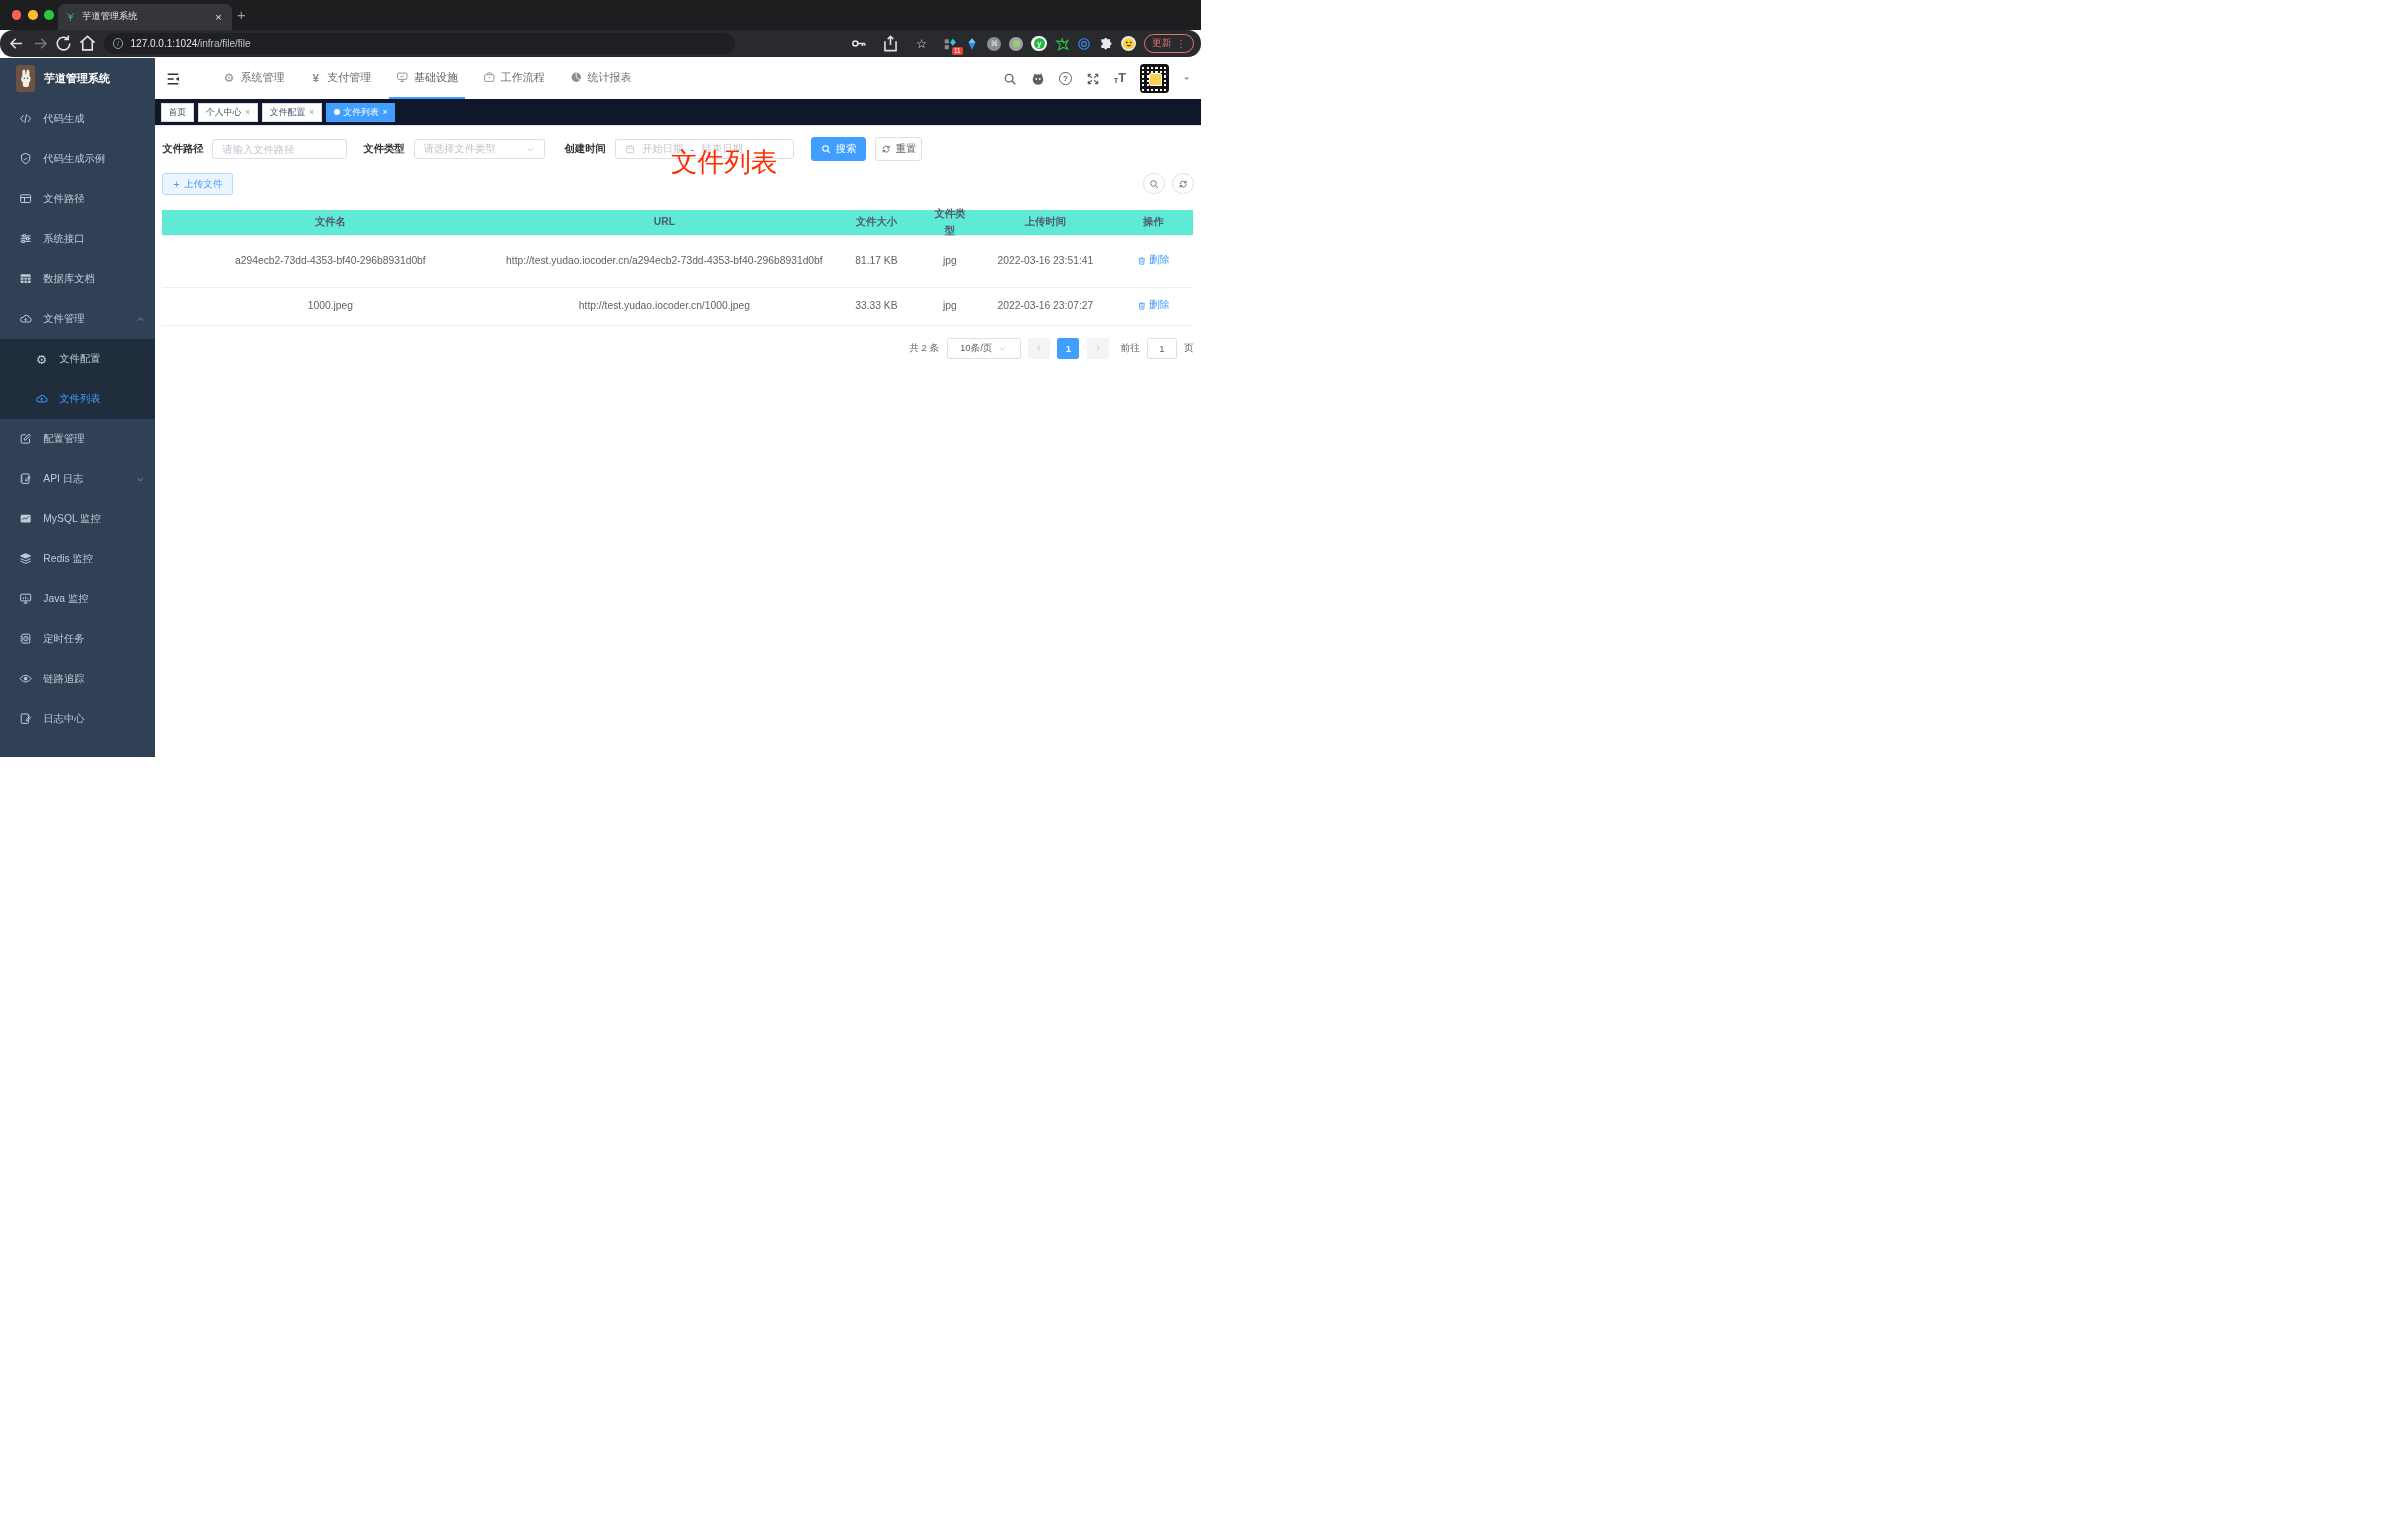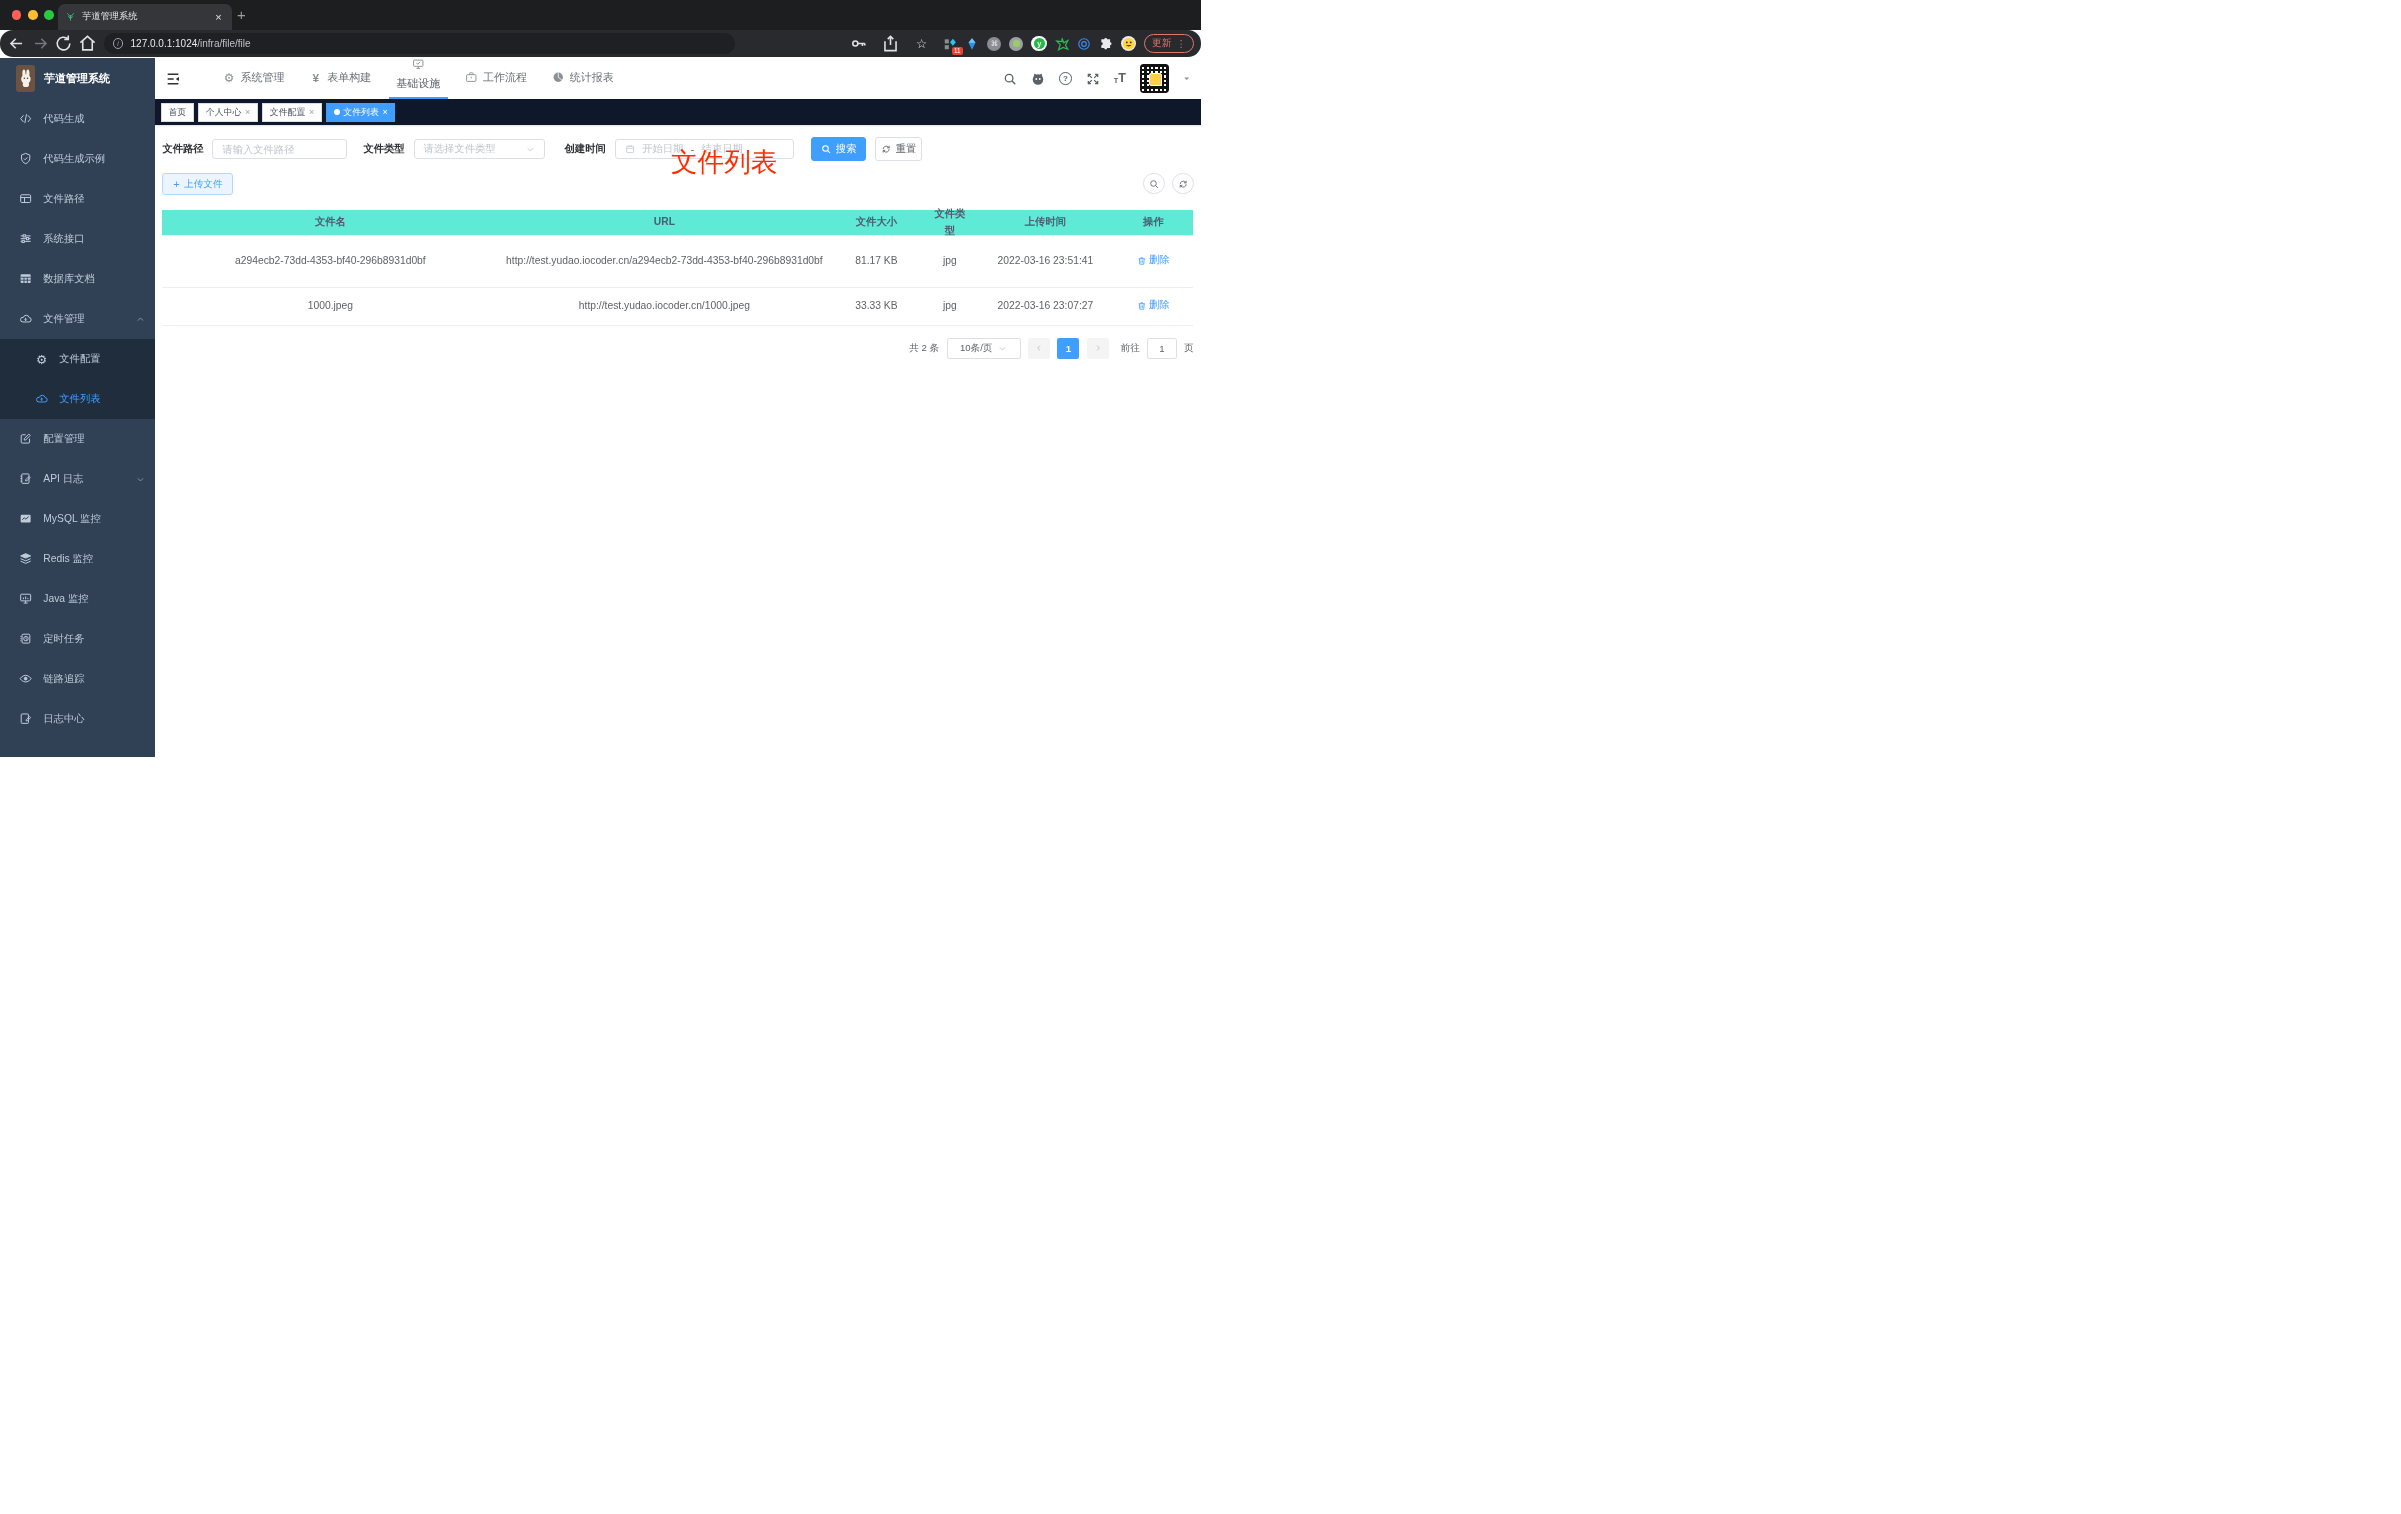--- a/index.html
+++ b/index.html
@@ -53,21 +53,21 @@
   .chev { width:8.9px; height:8.9px; color:#8f9bab; flex:none; }
   svg.s { width:100%; height:100%; display:block; }
 
   .main { position:absolute; left:155px; top:0; right:0; bottom:0; background:#fff; }
   .app-header { height:41px; display:flex; align-items:center; padding:0 10.3px; }
   .collapse-btn { width:16px; height:16px; color:#303133; margin-right:34px; flex:none; }
   .topnav { display:flex; align-items:center; gap:10.3px; height:100%; }
   .nav-item { height:100%; display:flex; align-items:center; gap:5.2px; padding:0 7.4px;
     color:#6a6f76; font-size:11px; border-bottom:2.2px solid transparent; }
   .nav-item .nic { width:12.5px; height:12.5px; display:flex; align-items:center; justify-content:center; color:#8c9095; }
-  .nav-item.active { border-bottom-color:#409eff; color:#5a5e66;flex-direction:column; }
+  .nav-item.active { border-bottom-color:#409eff; color:#5a5e66; }
   .hdr-icons { margin-left:auto; display:flex; align-items:center; gap:14px; color:#5a6268; }
   .hic { width:14px; height:14px; display:flex; align-items:center; justify-content:center; }
   .circle-q { width:12.5px; height:12.5px; border:1.3px solid #5a6268; border-radius:50%; font-size:8px;
     font-weight:700; display:flex; align-items:center; justify-content:center; }
   .font-ic { font-weight:700; color:#5a6268; display:flex; align-items:flex-end; line-height:1; }
   .font-ic .t1{ font-size:7.4px; } .font-ic .t2{ font-size:12.5px; }
   .qr { width:29.5px; height:29.5px; border-radius:3.7px; background:
       repeating-linear-gradient(0deg,#111 0 2.2px,transparent 2.2px 4.4px),
       repeating-linear-gradient(90deg,#111 0 2.2px,#fff 2.2px 4.4px); position:relative; }
   .qr::after { content:""; position:absolute; left:9.6px; top:9.6px; width:10.3px; height:10.3px;
@@ -432,21 +432,21 @@
               <path d="M21 9l-5 3 5 3z" fill="currentColor" stroke="none"></path>
             </svg>
           </span>
         <div class="topnav">
           <div class="nav-item">
             <span class="nic" style="font-size:11.8px">⚙</span>
             <span>系统管理</span>
             </div>
           <div class="nav-item">
             <span class="nic" style="font-size:11.8px;font-weight:700">¥</span>
-            <span>表单构建</span>
+            <span>支付管理</span>
             </div>
           <div class="nav-item active">
             <span class="nic">
                 <svg class="s" viewBox="0 0 24 24" fill="none" stroke="currentColor" stroke-width="1.8">
                   <rect x="3" y="4" width="18" height="12" rx="1.5"></rect>
                   <path d="M8.5 9.5l2.5 2.5 4.5-4.5M8.5 20h7M12 16v4"></path>
                 </svg>
               </span>
             <span>基础设施</span>
             </div>

